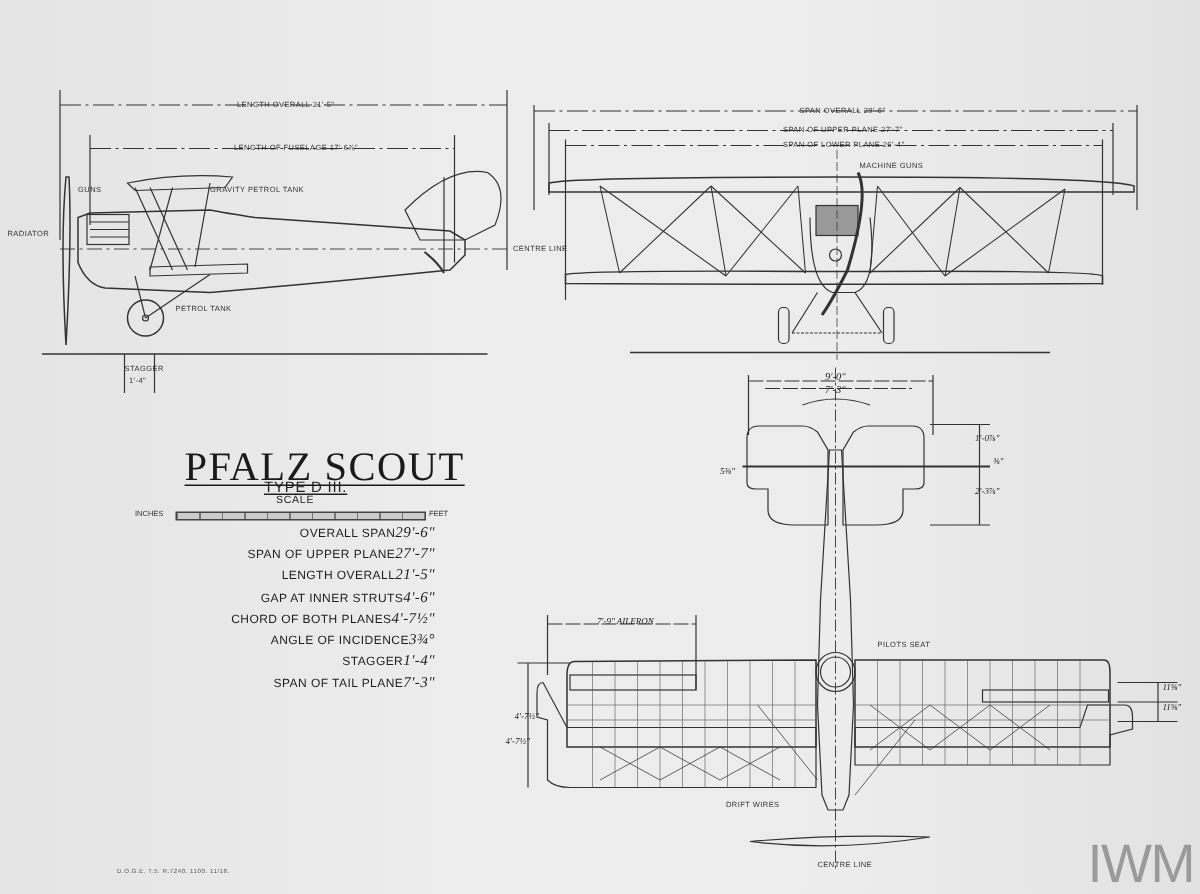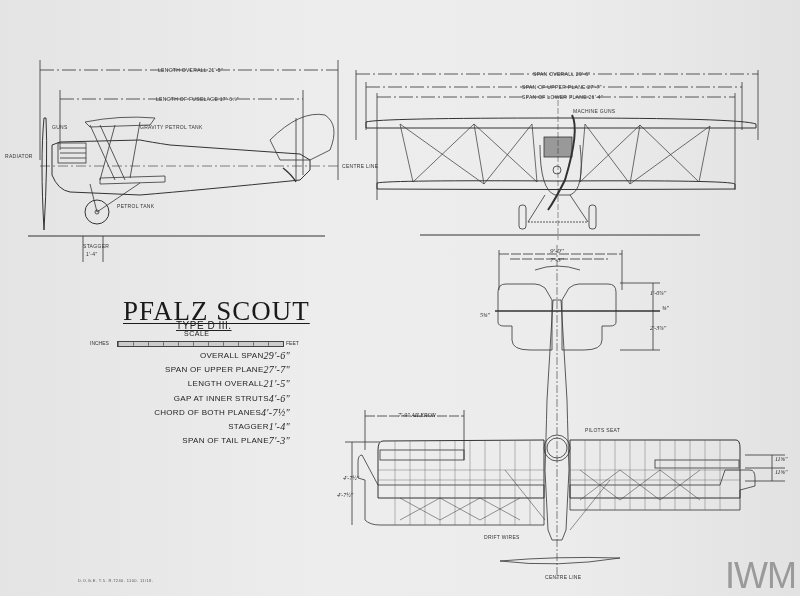--- a/index.html
+++ b/index.html
@@ -257,20 +257,24 @@
       </div>
   <div class="spec-row">
         <span>GAP AT INNER STRUTS</span>
         <span class="v">4'-6"</span>
       </div>
   <div class="spec-row">
         <span>CHORD OF BOTH PLANES</span>
         <span class="v">4'-7½"</span>
       </div>
   <div class="spec-row">
+        <span>ANGLE OF INCIDENCE</span>
+        <span class="v">3¾°</span>
+      </div>
+  <div class="spec-row">
         <span>STAGGER</span>
         <span class="v">1'-4"</span>
       </div>
   <div class="spec-row">
         <span>SPAN OF TAIL PLANE</span>
         <span class="v">7'-3"</span>
       </div>
 </div>
 
 <div class="footnote">D.O.G.E. T.5. R.7240. 1100. 11/18.</div>

